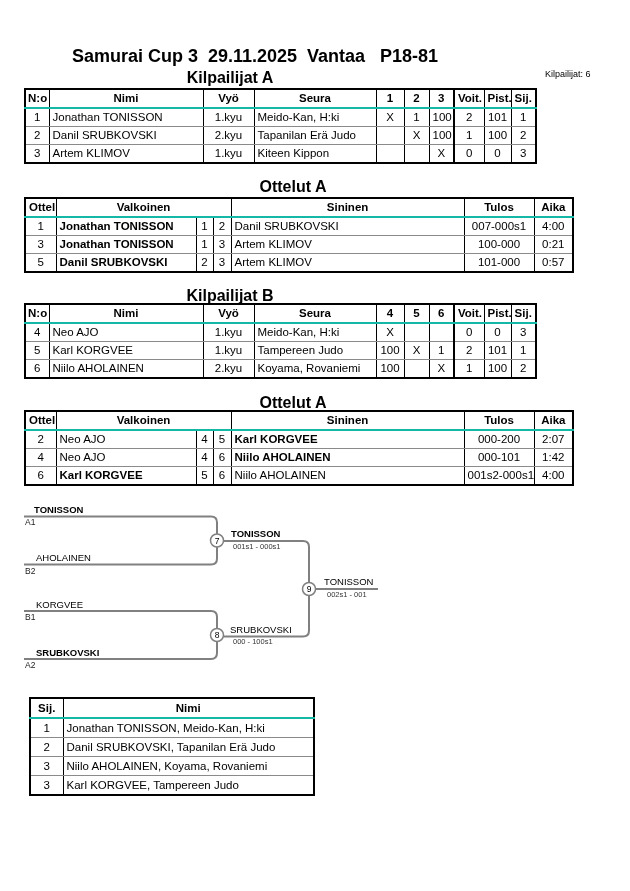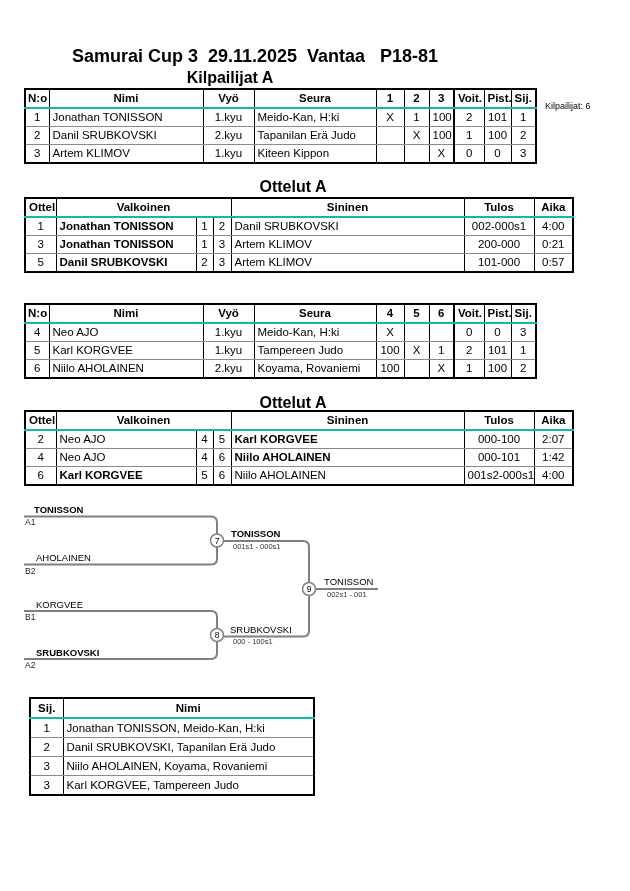--- a/index.html
+++ b/index.html
@@ -1,21 +1,21 @@
 <!DOCTYPE html>
 <html><head>
 <meta charset="utf-8">
 <style>
   html,body{margin:0;padding:0;background:#fff;}
   .page{position:relative;width:630px;height:891px;background:#fff;overflow:hidden;
         font-family:"Liberation Sans",sans-serif;color:#000;}
   .abs{position:absolute;}
   .doc-title{top:46px;left:0;width:510px;text-align:center;font-size:18px;font-weight:bold;white-space:pre;}
   .sec-title{font-size:16px;font-weight:bold;text-align:center;}
-  .participants{top:69px;left:545px;font-size:9px;margin-top:32px;}
+  .participants{top:69px;left:545px;font-size:9px;}
   table.t{position:absolute;border-collapse:collapse;table-layout:fixed;font-size:11.5px;}
   table.t{border:2px solid #000;}
   .t th,.t td{border-left:1px solid #000;border-right:1px solid #000;
               border-top:1px solid #8a8a8a;border-bottom:1px solid #8a8a8a;
               padding:0 3px;height:17px;text-align:center;overflow:hidden;white-space:nowrap;line-height:17px;}
   .t thead th{border-bottom:2px solid #14b8a6;font-weight:bold;}
   .t .al{text-align:left;}
   .t .thick{border-left:2px solid #000;}
   .b{font-weight:bold;}
   .res td,.res th{height:18px;line-height:18px;}
@@ -128,47 +128,48 @@
       </tr>
     </thead>
     <tbody>
 
         <tr>
           <td>1</td>
           <td class="al"><span class="b">Jonathan TONISSON</span></td>
           <td>1</td>
           <td>2</td>
           <td class="al"><span>Danil SRUBKOVSKI</span></td>
-          <td>002-000s1</td>
+          <td>007-000s1</td>
           <td>4:00</td>
         </tr>
 
         <tr>
           <td>3</td>
           <td class="al"><span class="b">Jonathan TONISSON</span></td>
           <td>1</td>
           <td>3</td>
           <td class="al"><span>Artem KLIMOV</span></td>
-          <td>200-000</td>
+          <td>100-000</td>
           <td>0:21</td>
         </tr>
 
         <tr>
           <td>5</td>
           <td class="al"><span class="b">Danil SRUBKOVSKI</span></td>
           <td>2</td>
           <td>3</td>
           <td class="al"><span>Artem KLIMOV</span></td>
           <td>101-000</td>
           <td>0:57</td>
         </tr>
 
     </tbody>
   </table>
 
+  <div class="abs sec-title" style="top:287px;left:0;width:460px;">Kilpailijat B</div>
   <table class="t abs" style="top:303px;left:24px;width:511px;">
     <colgroup>
         <col style="width:24px">
         <col style="width:154px">
         <col style="width:51px">
         <col style="width:122px">
         <col style="width:28px">
         <col style="width:25px">
         <col style="width:25px">
         <col style="width:30px">
@@ -254,21 +255,21 @@
       </tr>
     </thead>
     <tbody>
 
         <tr>
           <td>2</td>
           <td class="al"><span>Neo AJO</span></td>
           <td>4</td>
           <td>5</td>
           <td class="al"><span class="b">Karl KORGVEE</span></td>
-          <td>000-100</td>
+          <td>000-200</td>
           <td>2:07</td>
         </tr>
 
         <tr>
           <td>4</td>
           <td class="al"><span>Neo AJO</span></td>
           <td>4</td>
           <td>6</td>
           <td class="al"><span class="b">Niilo AHOLAINEN</span></td>
           <td>000-101</td>

